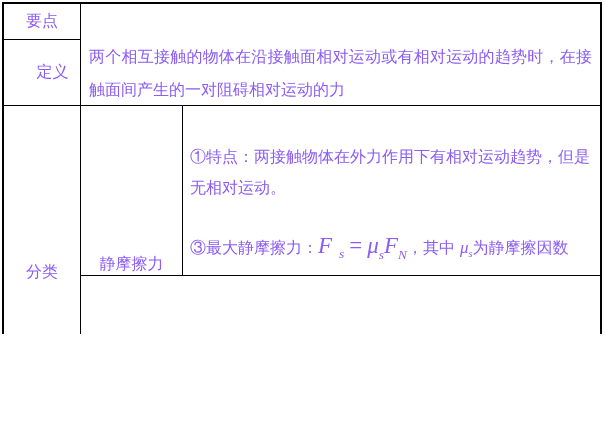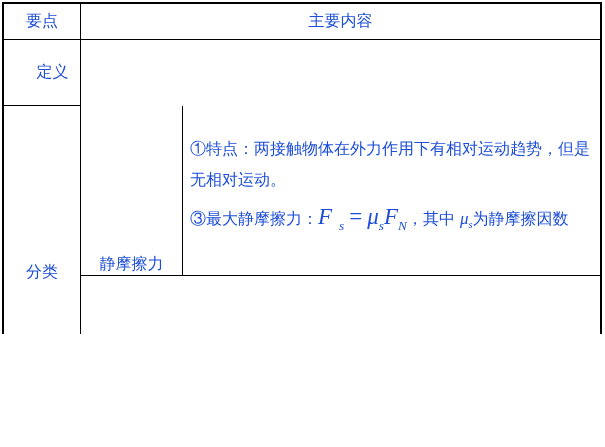--- a/index.html
+++ b/index.html
@@ -3,21 +3,21 @@
 <meta charset="utf-8">
 <style>
   * { margin: 0; padding: 0; box-sizing: border-box; }
   html, body { background: #ffffff; }
   .page {
     position: relative;
     width: 605px;
     height: 334px;
     background: #ffffff;
     font-family: "Liberation Sans", sans-serif;
-    color: #1d4ed8;
+    color: #8b5cf6;
     overflow: hidden;
   }
   .ftable {
     position: absolute;
     left: 2px;
     top: 2px;
     width: 600px;
     height: 438px;
     border: 2px solid #000000;
     display: grid;
@@ -49,23 +49,23 @@
     padding: 0 8px;
     line-height: 33px;
     text-align: justify;
   }
   .body-cell {
     flex-direction: column;
     align-items: stretch;
     justify-content: center;
     padding: 0 7px;
   }
-  .s-body p { line-height: 31px; }
+  .s-body p { line-height: 31px; margin-top: 28px; }
   .k-body p { line-height: 36px; }
-  p.formula-line { line-height: 44px; white-space: nowrap; }
+  p.formula-line { line-height: 29px; white-space: nowrap; }
   .k-body p.formula-line { line-height: 40px; }
   .formula {
     font-family: "Liberation Serif", serif;
     font-style: italic;
   }
   .formula-big { font-size: 23px; }
   .formula-sm  { font-size: 18px; }
   .formula sub {
     font-size: 0.58em;
     font-style: italic;
@@ -84,28 +84,28 @@
 </head>
 <body>
 
 <div class="page">
   <div class="ftable">
 
     <div class="cell h-key">
       <span>要点</span>
     </div>
 
-    <div class="cell h-main no-r">
-      <span>主要内容</span>
-    </div>
 
     <div class="cell d-lab">
       <span>定义</span>
     </div>
 
+    <div class="cell d-txt no-r">
+      <div class="txt">两个相互接触的物体在沿接触面相对运动或有相对运动的趋势时，在接触面间产生的一对阻碍相对运动的力</div>
+    </div>
 
     <div class="cell c-lab no-b">
       <span>分类</span>
     </div>
 
     <div class="cell s-name">
       <span>静摩擦力</span>
     </div>
 
     <div class="cell s-body no-r body-cell">

